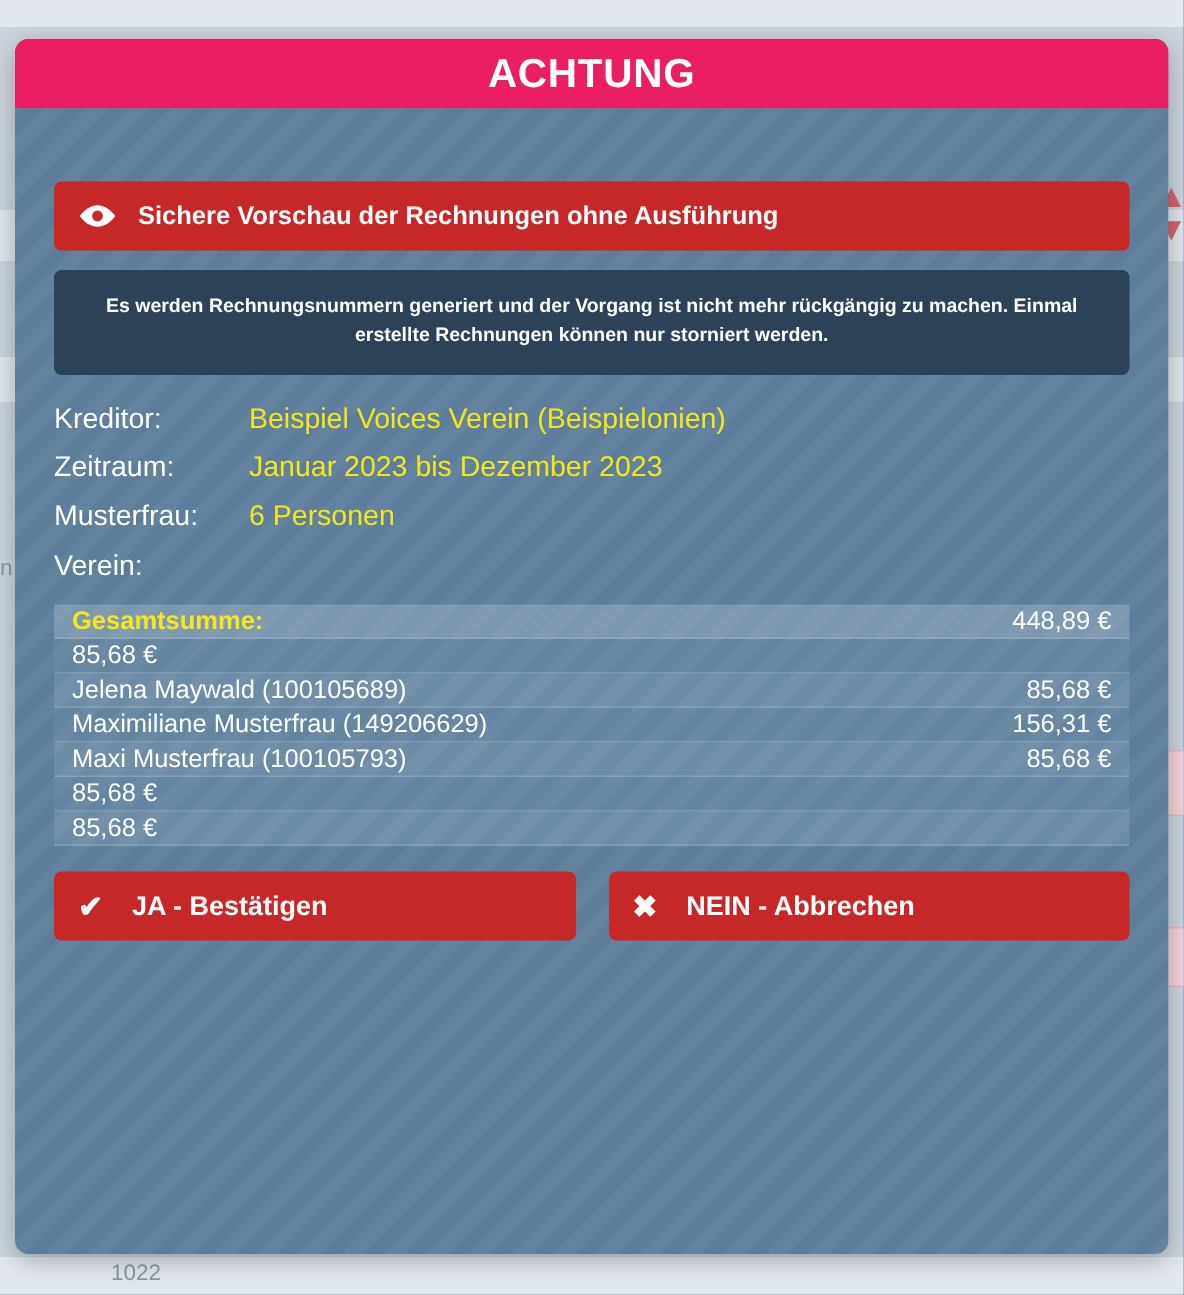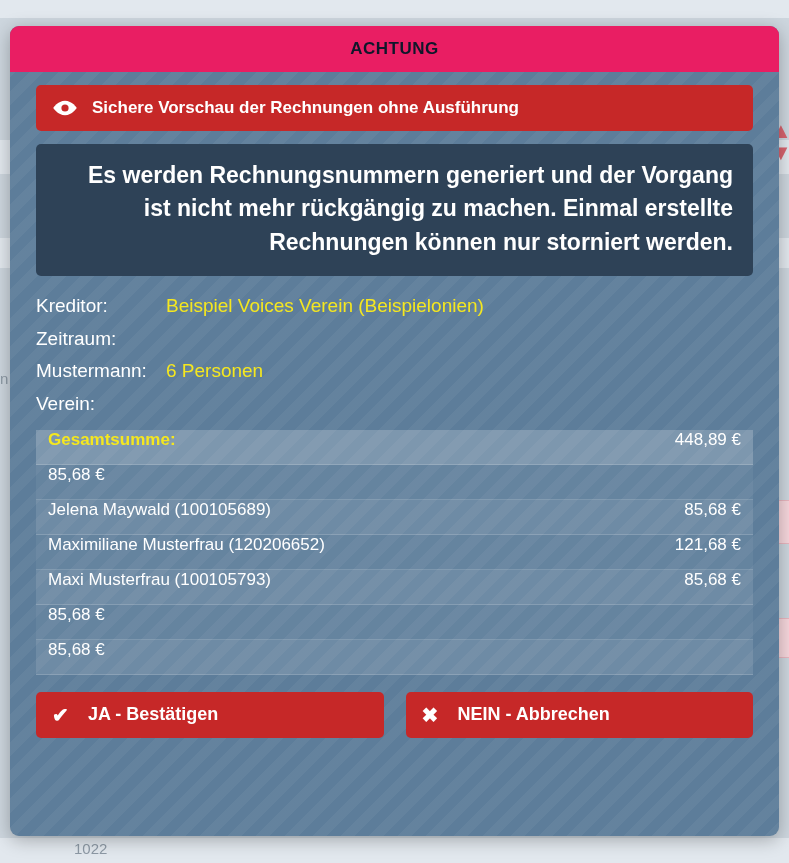--- a/index.html
+++ b/index.html
@@ -60,61 +60,62 @@
         rgba(255,255,255,0.00) 20px
       ),
       #5d7d9a;
     box-shadow: 0 4px 18px rgba(0,0,0,0.28);
     overflow: hidden;
     box-sizing: border-box;
   }
   .modal-title {
     height: 46px;
     background: #e91e63;
-    color: #0f172a;
-    font-size: 17px;
+    color: #ffffff;
+    font-size: 27px;
     font-weight: bold;
     letter-spacing: 0.5px;
     display: flex;
     align-items: center;
     justify-content: center;
   }
   .modal-body {
     padding: 13px 26px 0 26px;
   }
   .alert-red {
     background: #c62828;
     color: #ffffff;
     border-radius: 5px;
     height: 46px;
     display: flex;
     align-items: center;
     padding: 3px 14px;
     font-size: 17px;
     font-weight: bold;
     box-sizing: border-box;
+    margin-top: 36px;
   }
   .alert-red .eye {
     width: 30px;
     display: flex;
     align-items: center;
     justify-content: center;
     margin-right: 12px;
     flex: none;
   }
   .info-box {
     margin-top: 13px;
     background: #2e4257;
     color: #ffffff;
     border-radius: 5px;
     padding: 15px 20px 17px 20px;
-    font-size: 23px;
+    font-size: 13px;
     font-weight: bold;
     line-height: 1.45;
-    text-align: right;
+    text-align: center;
     box-sizing: border-box;
   }
   .meta {
     margin-top: 14px;
     font-size: 19px;
     font-weight: normal;
     color: #ffffff;
     line-height: 1.72;
   }
   .meta-row {
@@ -125,23 +126,23 @@
     flex: none;
   }
   .meta-val {
     color: #f5e71f;
   }
   .rows {
     margin-top: 9px;
   }
   .row {
     display: flex;
-    align-items: flex-start;
+    align-items: center;
     justify-content: space-between;
-    height: 35px;
+    height: 23px;
     padding: 0 12px;
     font-size: 17px;
     color: #ffffff;
     background: rgba(255,255,255,0.11);
     box-sizing: border-box;
     border-bottom: 1px solid rgba(255,255,255,0.16);
   }
   .row.alt {
     background: rgba(255,255,255,0.055);
   }
@@ -222,23 +223,24 @@
 
     <div class="info-box">Es werden Rechnungsnummern generiert und der Vorgang ist nicht mehr rückgängig zu machen. Einmal erstellte Rechnungen können nur storniert werden.</div>
 
     <div class="meta">
       <div class="meta-row">
         <span class="meta-key">Kreditor:</span>
         <span class="meta-val">Beispiel Voices Verein (Beispielonien)</span>
       </div>
       <div class="meta-row">
         <span class="meta-key">Zeitraum:</span>
-      </div>
-      <div class="meta-row">
-        <span class="meta-key">Mustermann:</span>
+        <span class="meta-val">Januar 2023 bis Dezember 2023</span>
+      </div>
+      <div class="meta-row">
+        <span class="meta-key">Musterfrau:</span>
         <span class="meta-val">6 Personen</span>
       </div>
       <div class="meta-row">
         <span class="meta-key">Verein:</span>
         <span class="meta-val"></span>
       </div>
     </div>
 
     <div class="rows">
       <div class="row total">
@@ -246,22 +248,22 @@
         <span class="row-amount">448,89 €</span>
       </div>
       <div class="row alt">
         <span class="row-amount">85,68 €</span>
       </div>
       <div class="row">
         <span class="row-label">Jelena Maywald (100105689)</span>
         <span class="row-amount">85,68 €</span>
       </div>
       <div class="row alt">
-        <span class="row-label">Maximiliane Musterfrau (120206652)</span>
-        <span class="row-amount">121,68 €</span>
+        <span class="row-label">Maximiliane Musterfrau (149206629)</span>
+        <span class="row-amount">156,31 €</span>
       </div>
       <div class="row">
         <span class="row-label">Maxi Musterfrau (100105793)</span>
         <span class="row-amount">85,68 €</span>
       </div>
       <div class="row alt">
         <span class="row-amount">85,68 €</span>
       </div>
       <div class="row">
         <span class="row-amount">85,68 €</span>

